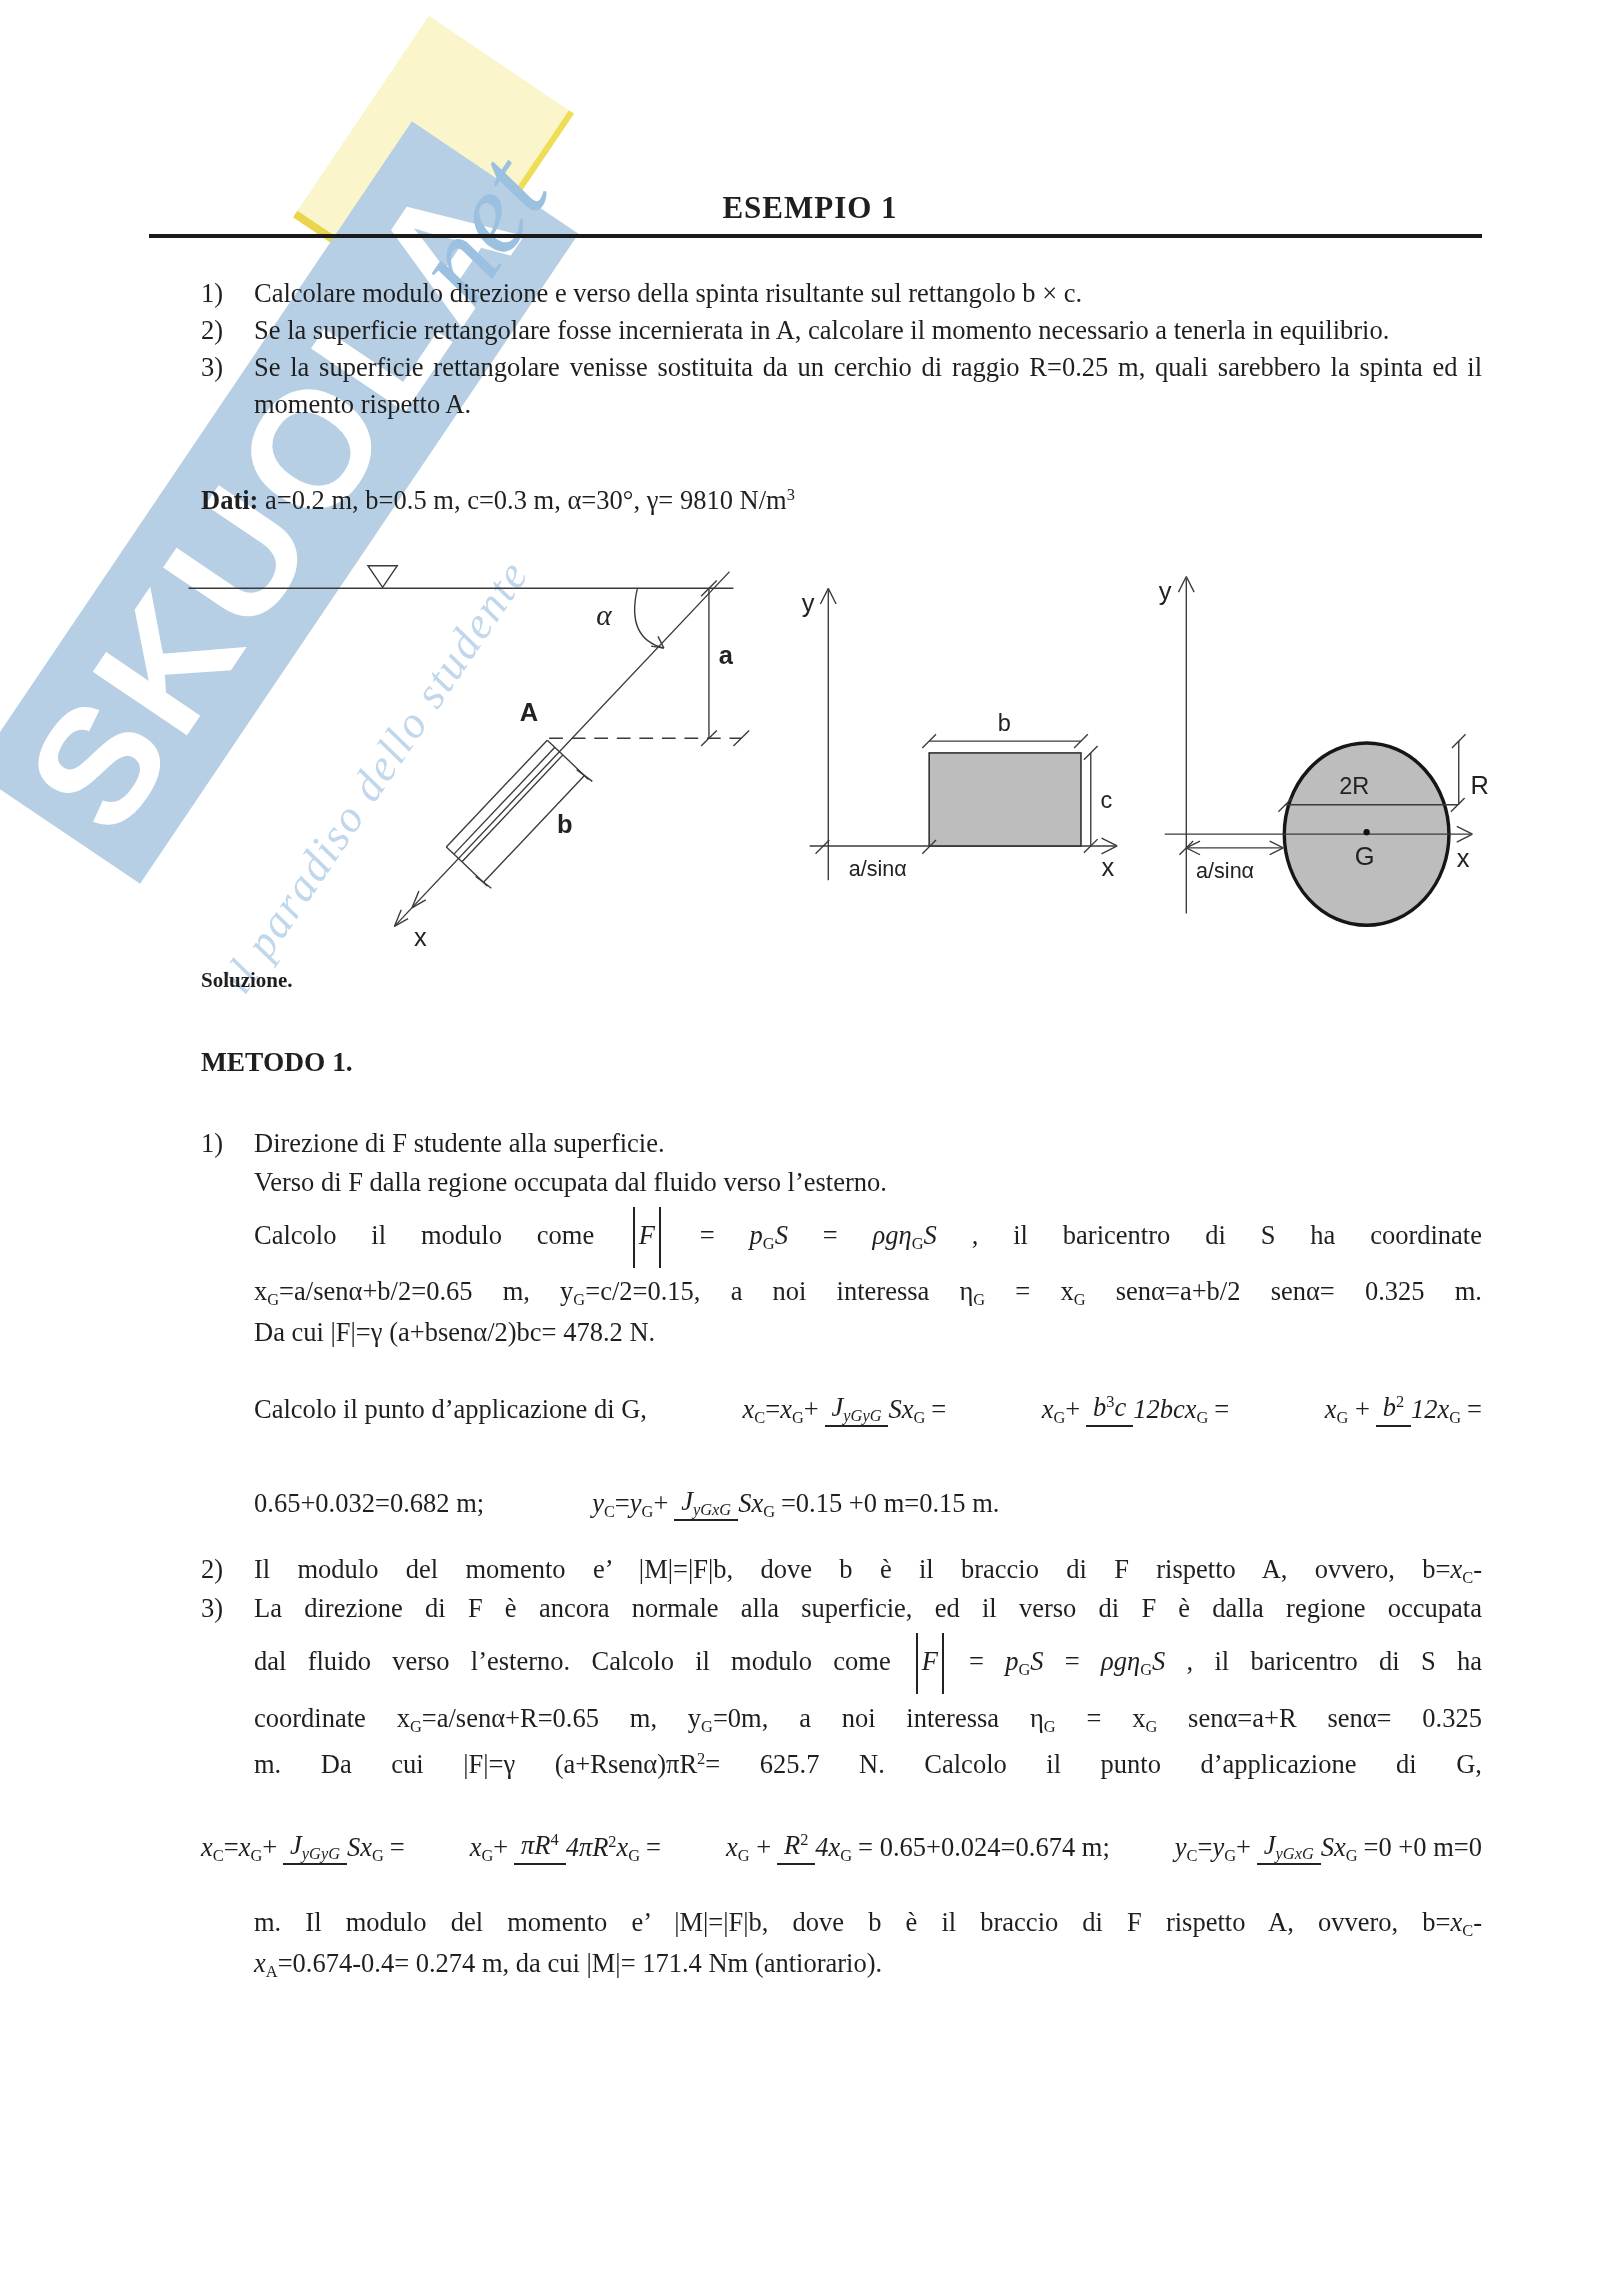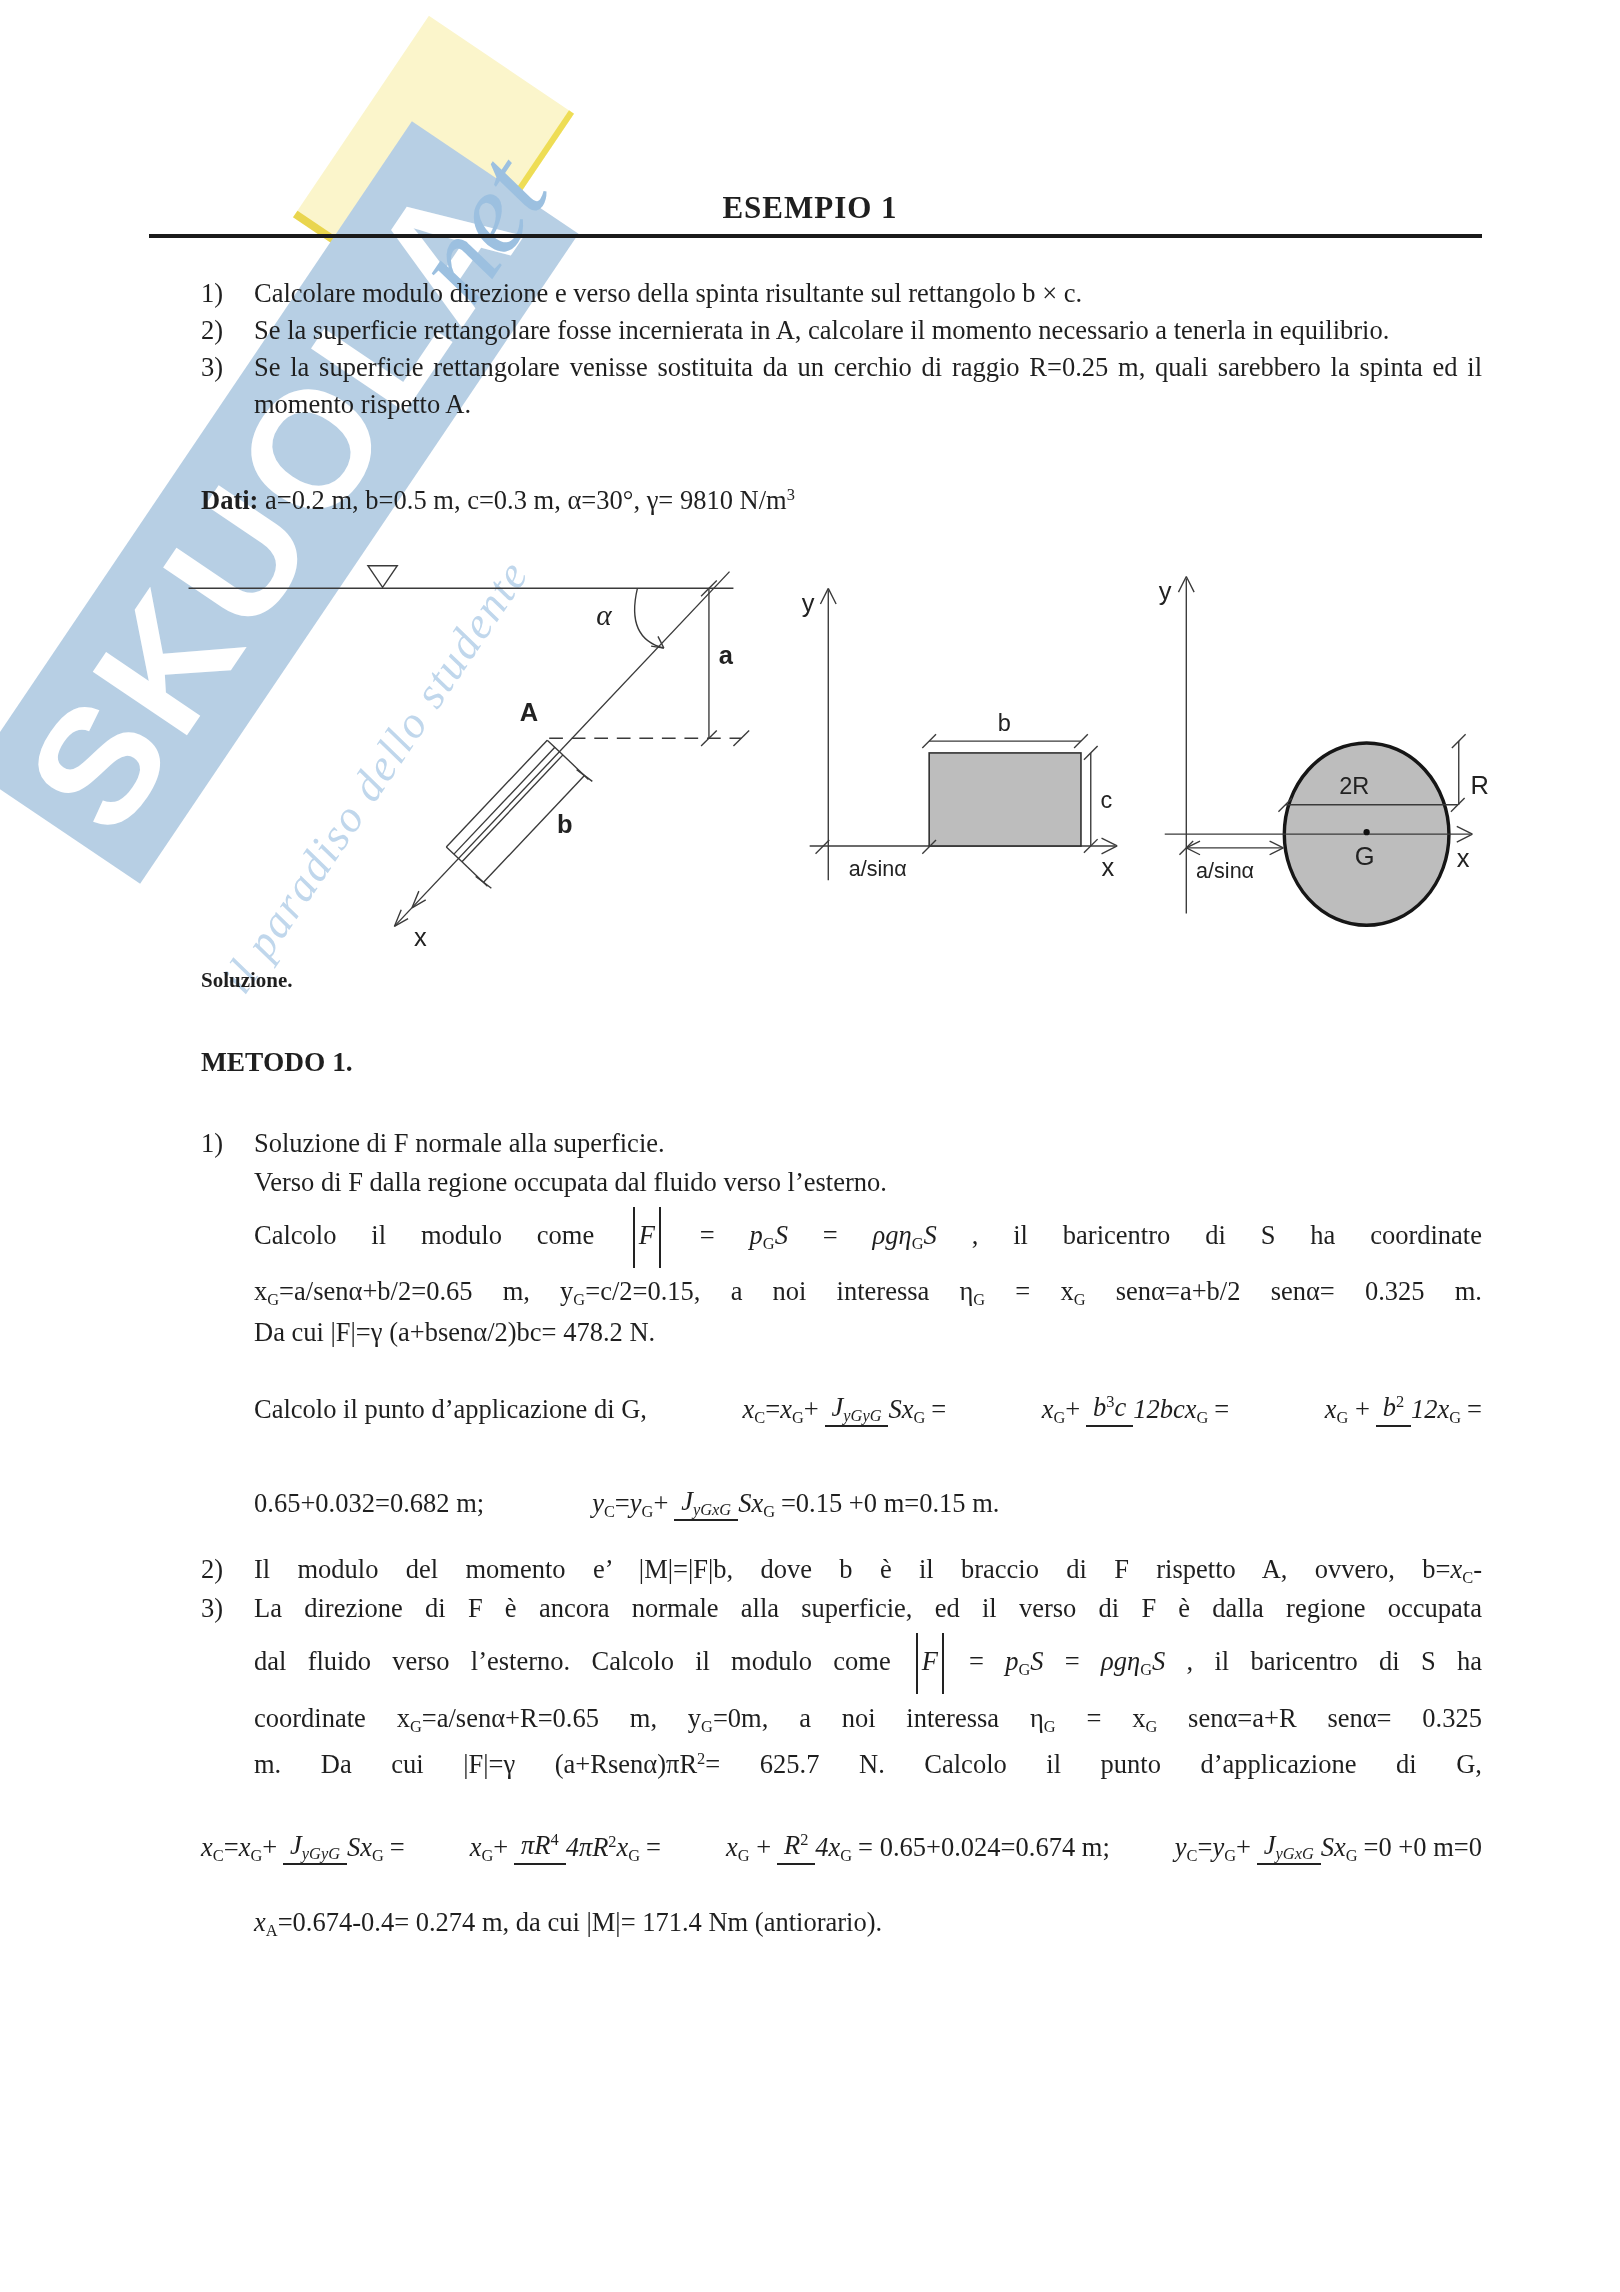--- a/index.html
+++ b/index.html
@@ -205,21 +205,21 @@
   </div>
 
   <div class="h-sol">Soluzione.</div>
   <div class="h-met">METODO 1.</div>
 
   <div class="solution">
 
     <div class="sitem">
       <span class="snum">1)</span>
       <span class="sbody">
-        <span class="ln"><span>Soluzione di F normale alla superficie.</span></span>
+        <span class="ln"><span>Direzione di F studente alla superficie.</span></span>
         <span class="ln"><span>Verso di F dalla regione occupata dal fluido verso l’esterno.</span></span>
         <span class="ln mod jl"><span>Calcolo il modulo come </span><span class="tb"></span><span class="mi">F</span><span class="tb"></span><span> = </span><span class="mi">p</span><sub>G</sub><span class="mi">S</span><span> = </span><span class="mi">ρg</span><span class="mi">η</span><sub>G</sub><span class="mi">S</span><span> ,  il baricentro di S ha coordinate</span></span>
         <span class="ln lh44 jl"><span>x</span><sub>G</sub><span>=a/senα+b/2=0.65 m, y</span><sub>G</sub><span>=c/2=0.15, a noi interessa η</span><sub>G</sub><span> = x</span><sub>G</sub><span> senα=a+b/2 senα= 0.325 m.</span></span>
         <span class="ln"><span>Da cui |F|=γ (a+bsenα/2)bc= 478.2 N.</span></span>
         <span class="eqrow">
           <span class="eqterm">
               <span>Calcolo il punto d’applicazione di G,</span>
             </span>
           <span class="eqterm">
             <span><span class="mi">x</span><sub>C</sub><span>=</span><span class="mi">x</span><sub>G</sub><span>+</span></span>
@@ -303,19 +303,20 @@
           </span>
           <span class="eqterm">
             <span><span class="mi">y</span><sub>C</sub><span>=</span><span class="mi">y</span><sub>G</sub><span>+</span></span>
             <span class="frac">
                 <span class="fnum"><span class="mi">J</span><sub class="mi">yGxG</sub></span>
                 <span class="fden"><span class="mi">Sx</span><sub>G</sub></span>
               </span>
             <span><span>=0 +0 m=0</span></span>
           </span>
         </span>
+        <span class="ln lh42 jl"><span>m. Il modulo del momento e’ |M|=|F|b, dove b è il braccio di F rispetto A, ovvero, b=</span><span class="mi">x</span><sub>C</sub><span>-</span></span>
         <span class="ln lh42"><span class="mi">x</span><sub>A</sub><span>=0.674-0.4= 0.274 m, da cui |M|= 171.4 Nm (antiorario).</span></span>
       </span>
     </div>
 
   </div>
 </div>
 
 
 </body></html>

